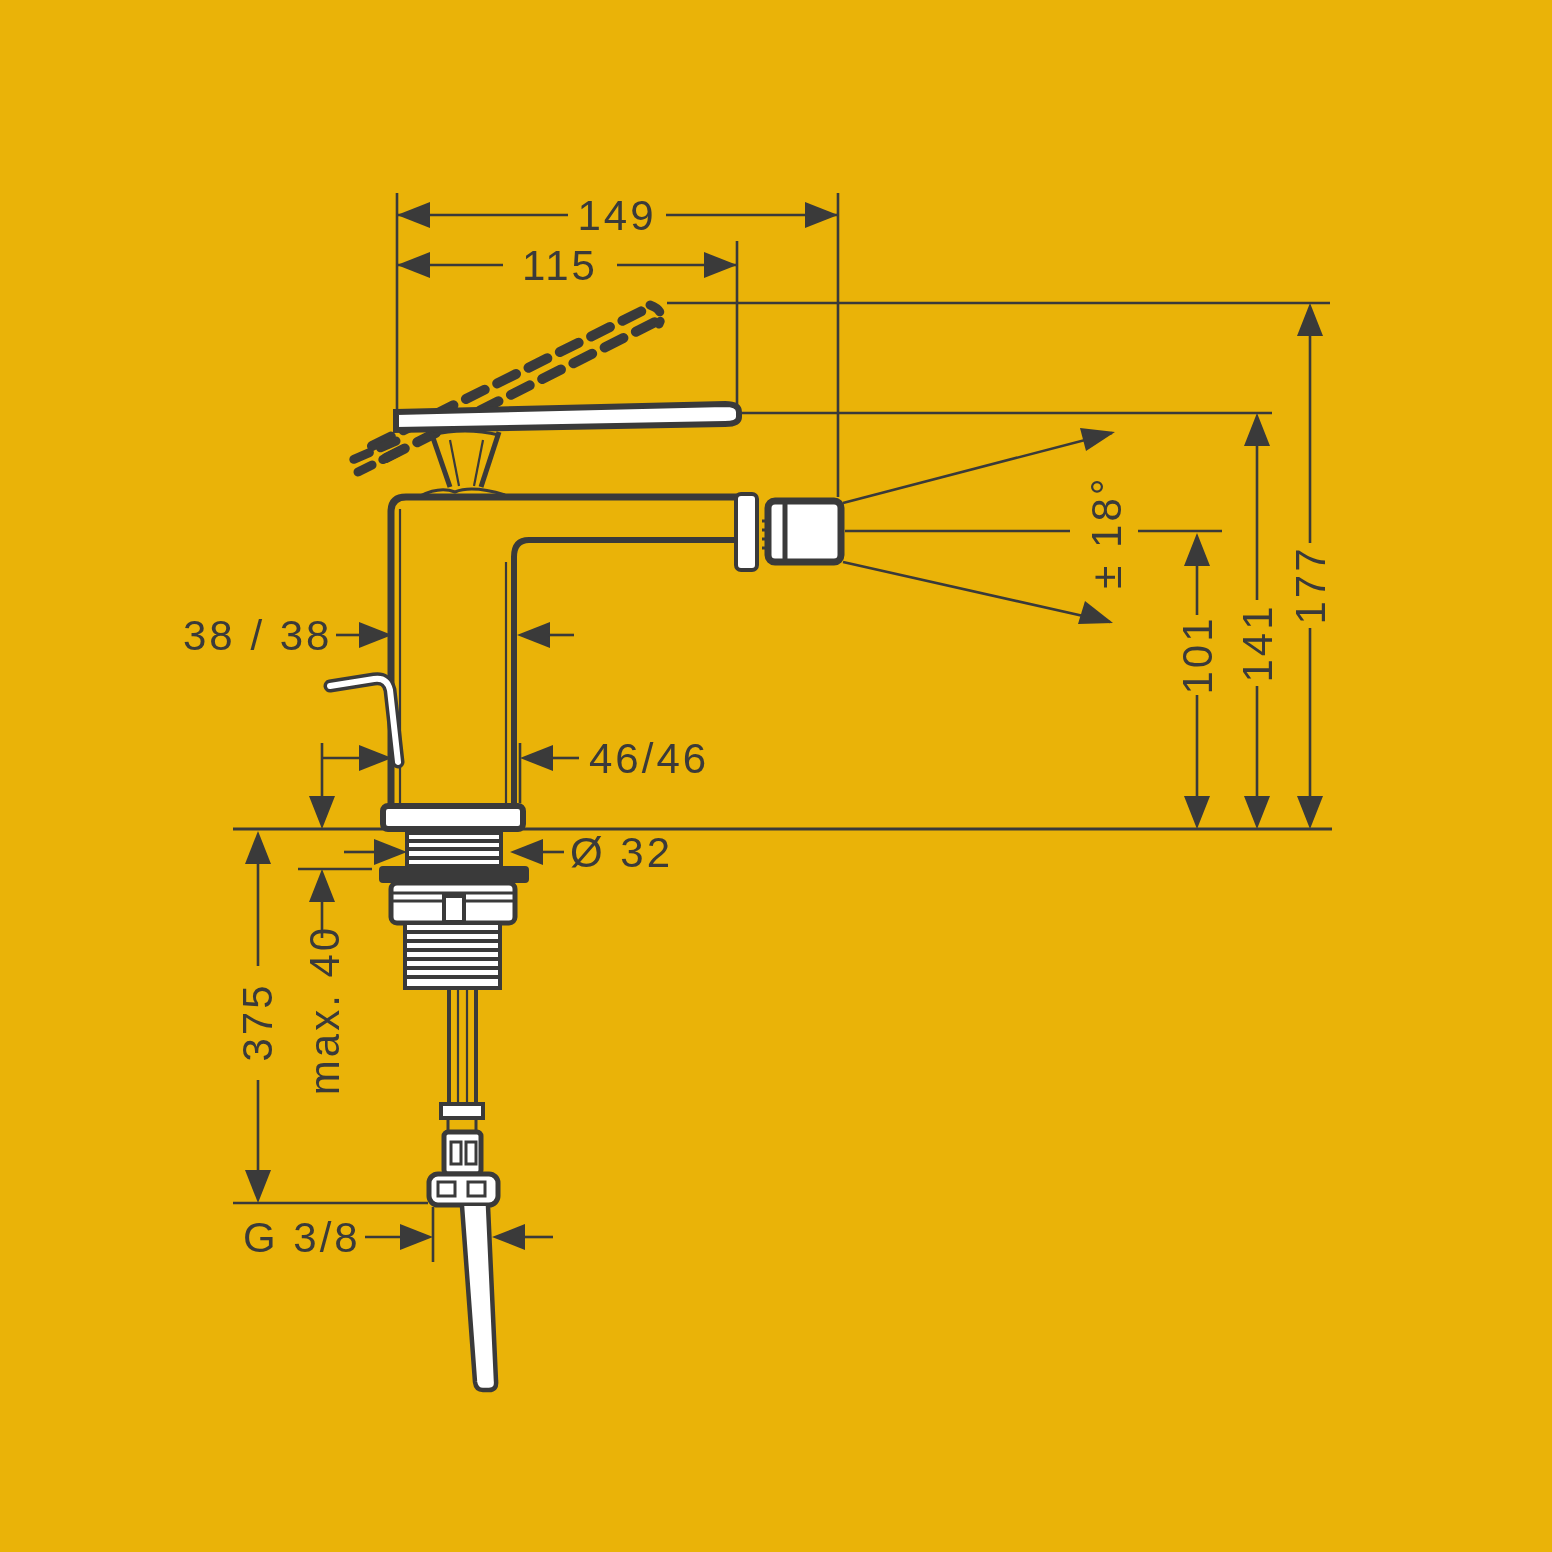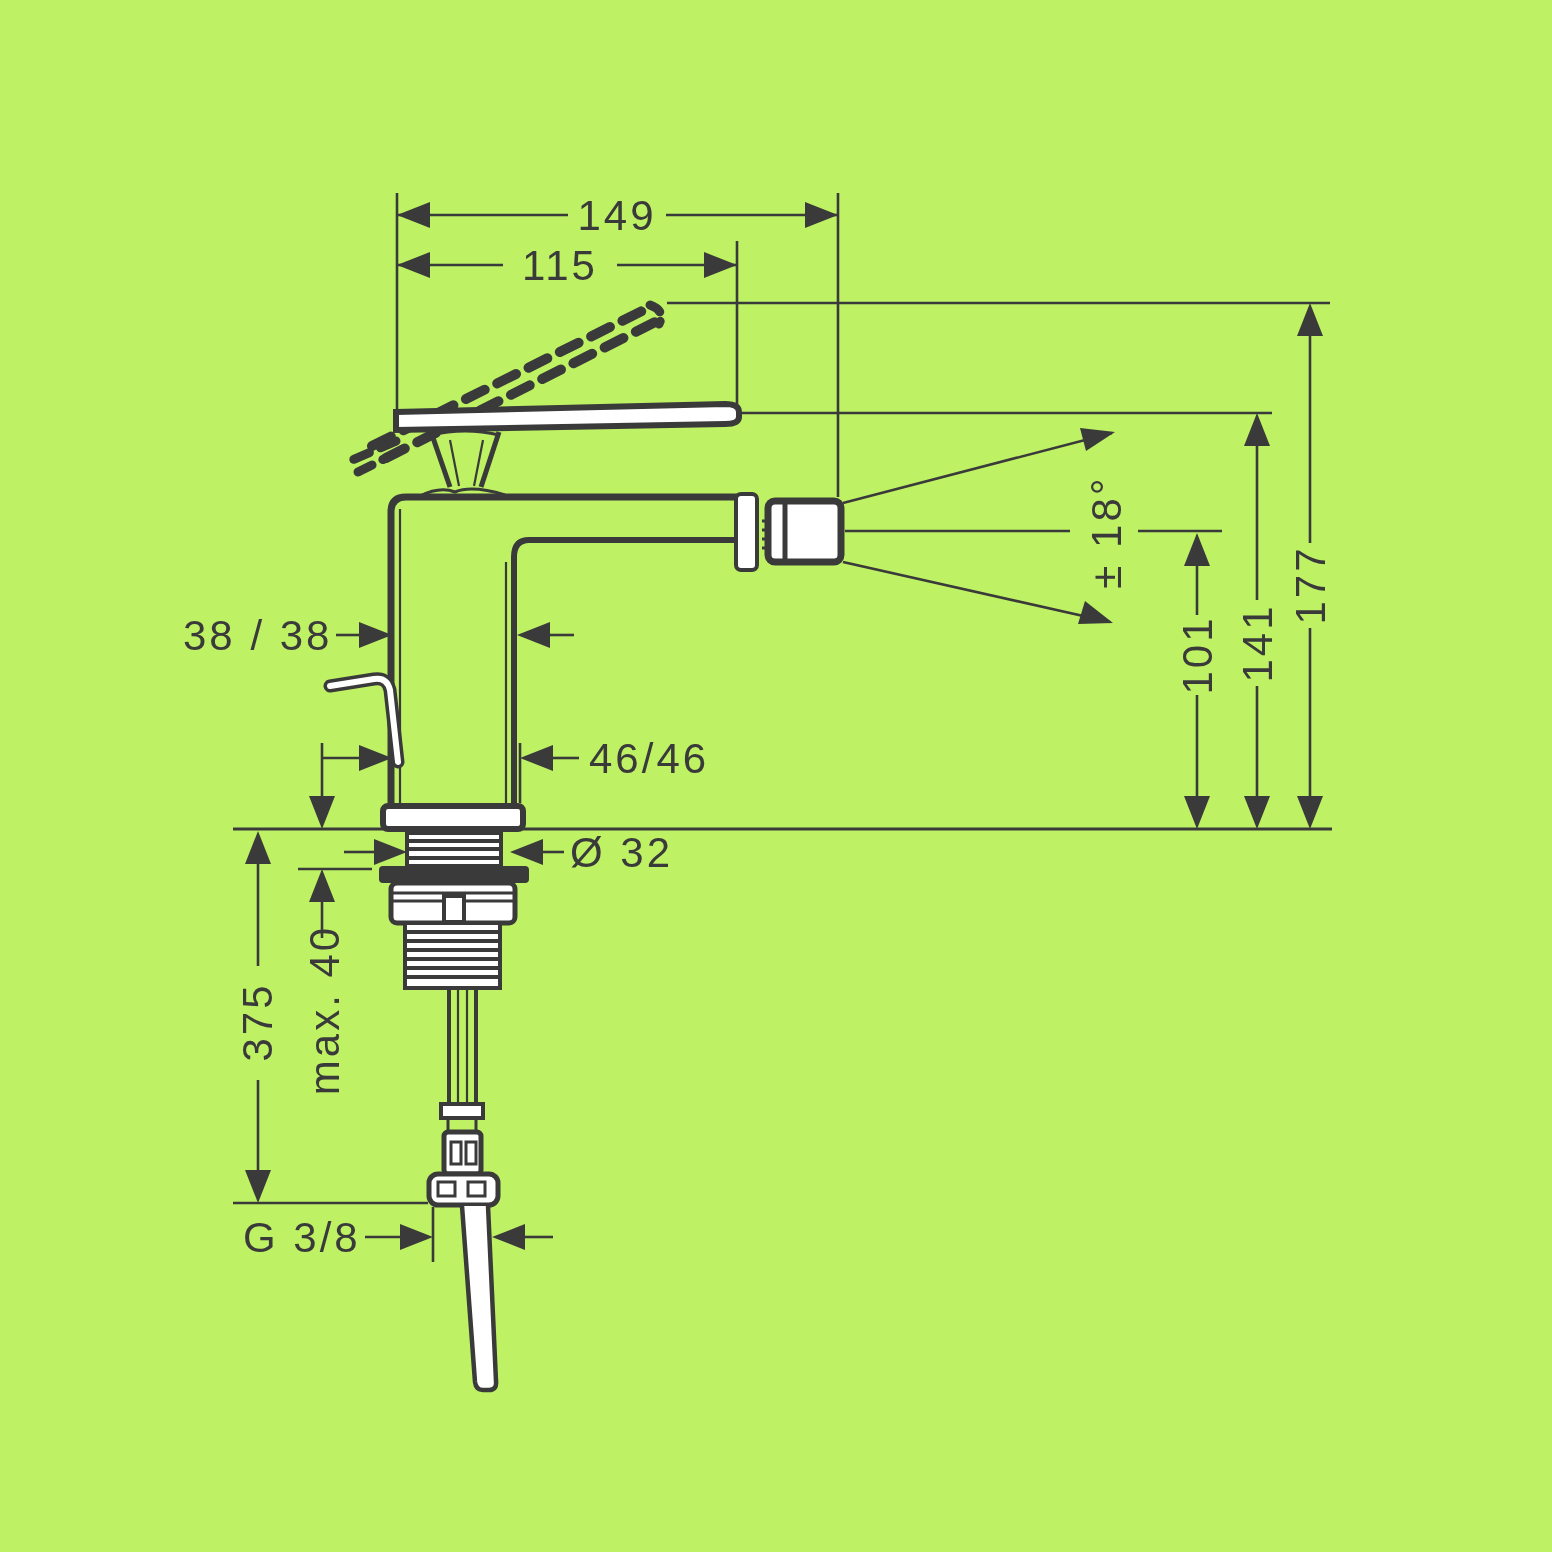--- a/index.html
+++ b/index.html
@@ -1,16 +1,16 @@
 <!DOCTYPE html>
 <html><head>
 <meta charset="utf-8">
 <style>
   html,body{margin:0;padding:0;background:#ffffff;}
-  .stage{width:1552px;height:1552px;background:#bef264;position:relative;overflow:hidden;}
+  .stage{width:1552px;height:1552px;background:#eab308;position:relative;overflow:hidden;}
   svg{display:block;}
   .dim-text{
     font-family:"Liberation Sans","DejaVu Sans",sans-serif;
     font-size:42px;
     font-weight:400;
     letter-spacing:3px;
     fill:#3a3a3a;
   }
   .ln{stroke:#3a3a3a;fill:none;}
   .ext{stroke-width:2.6;}

